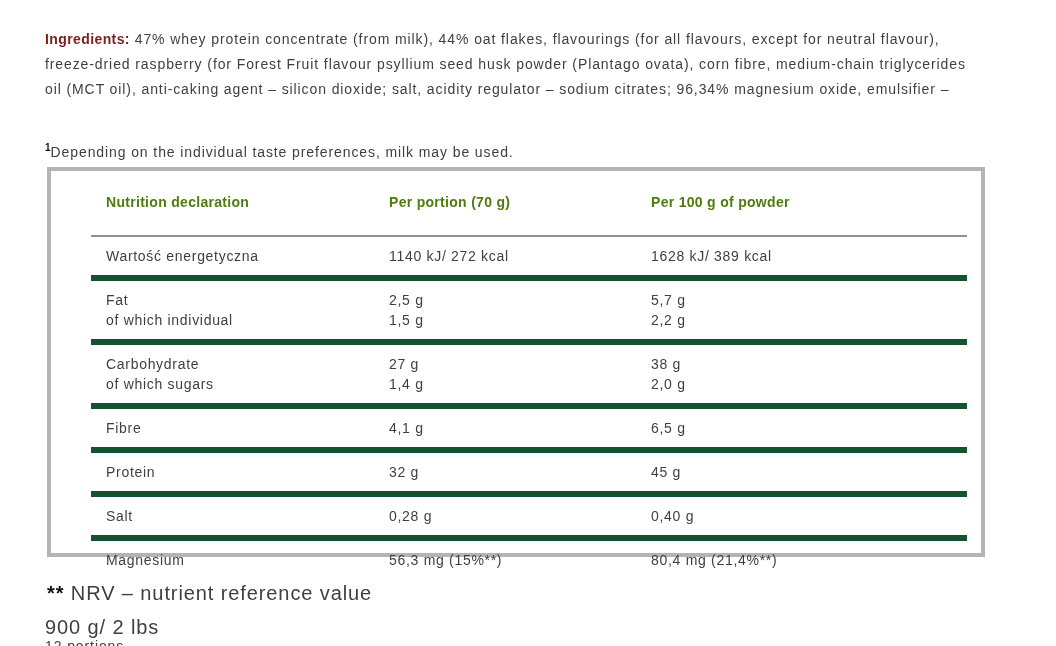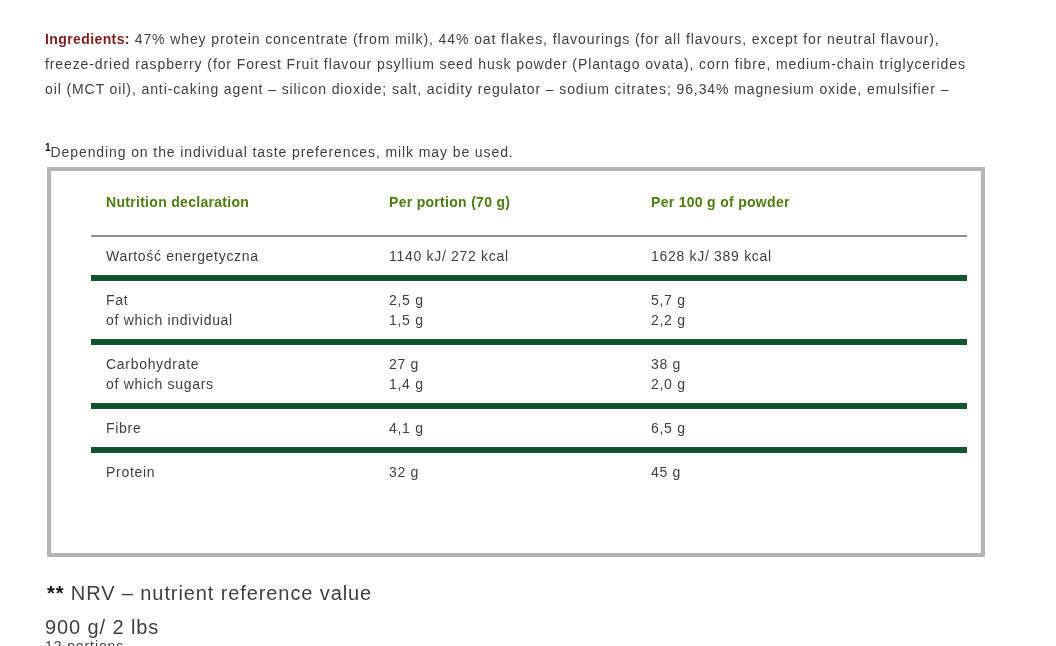--- a/index.html
+++ b/index.html
@@ -210,20 +210,42 @@
             <td>
               <div class="cell-line">Protein</div>
             </td>
             <td>
               <div class="cell-line">32 g</div>
             </td>
             <td>
               <div class="cell-line">45 g</div>
             </td>
           </tr>
+          <tr>
+            <td>
+              <div class="cell-line">Salt</div>
+            </td>
+            <td>
+              <div class="cell-line">0,28 g</div>
+            </td>
+            <td>
+              <div class="cell-line">0,40 g</div>
+            </td>
+          </tr>
+          <tr>
+            <td>
+              <div class="cell-line">Magnesium</div>
+            </td>
+            <td>
+              <div class="cell-line">56,3 mg (15%**)</div>
+            </td>
+            <td>
+              <div class="cell-line">80,4 mg (21,4%**)</div>
+            </td>
+          </tr>
         </tbody>
     </table>
   </div>
 
   <p class="nrv-note"><span class="marker">**</span>&nbsp;<span>NRV – nutrient reference value</span></p>
 
   <p class="pkg-weight">900 g/ 2 lbs</p>
   <p class="pkg-portions">12 portions</p>
 
 </div>

